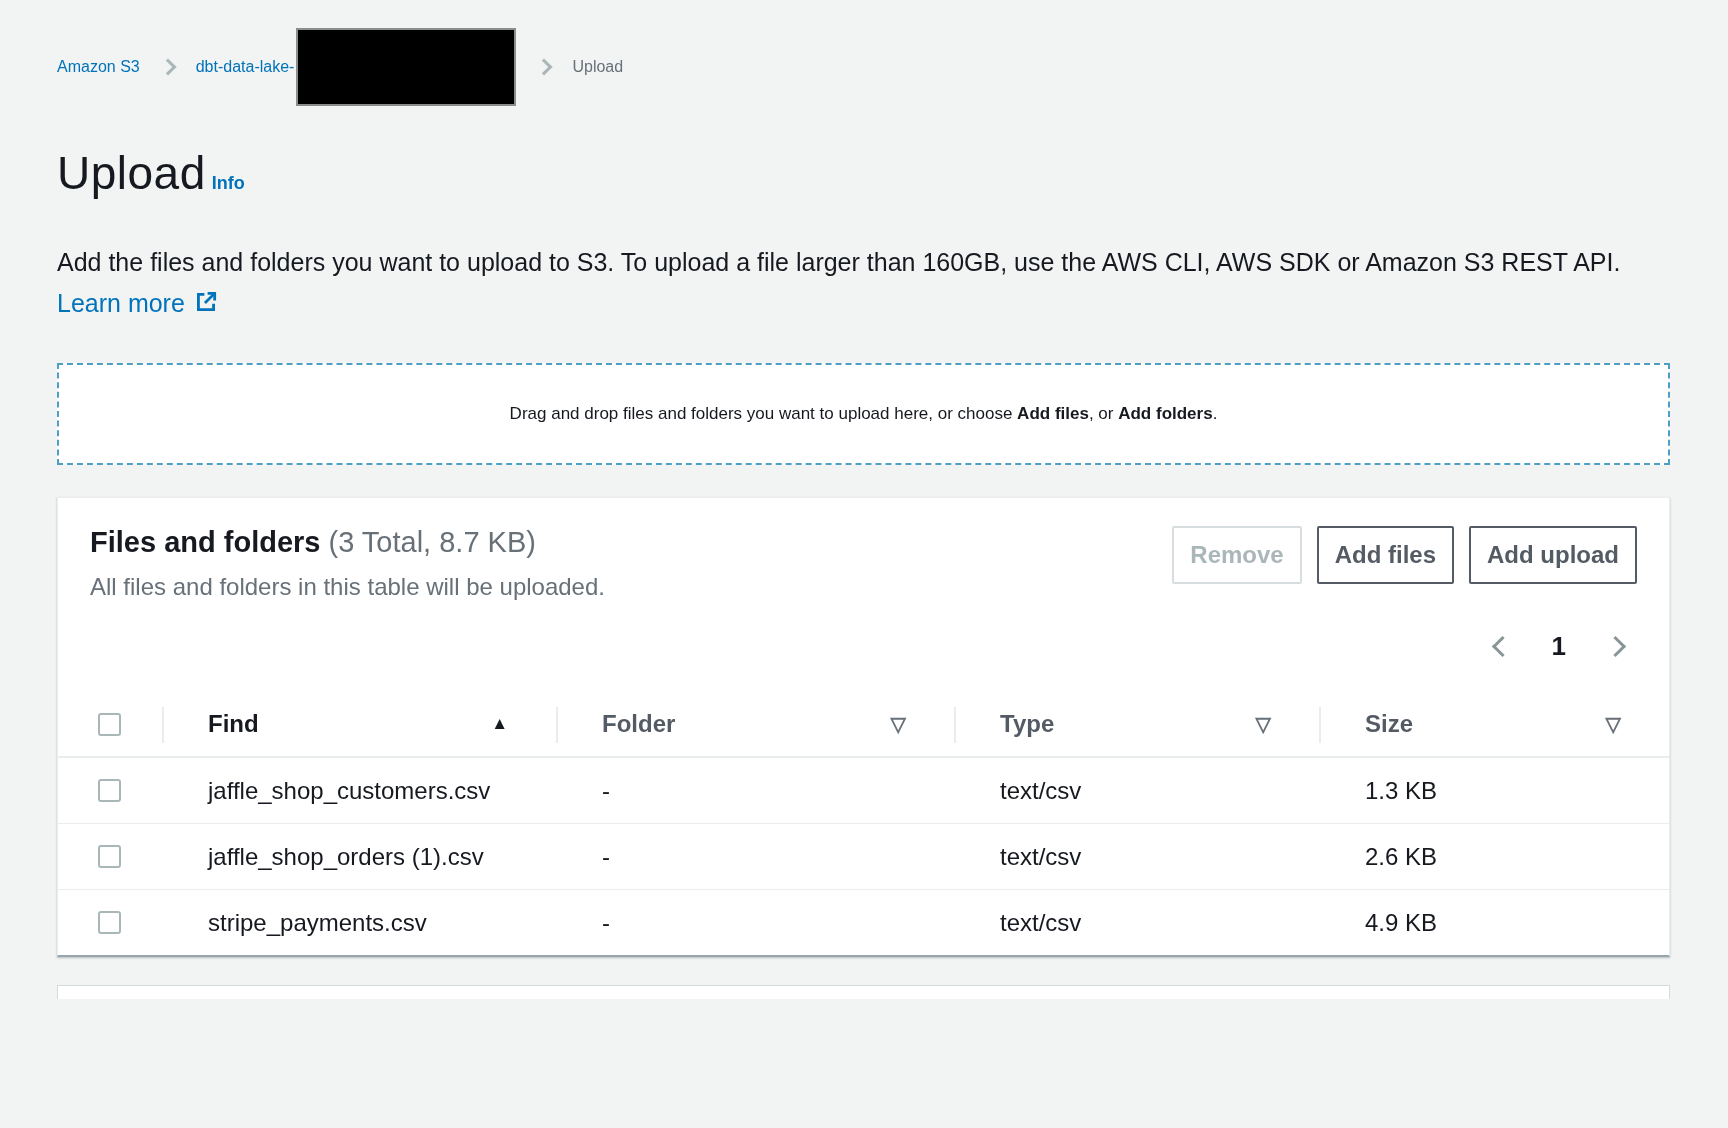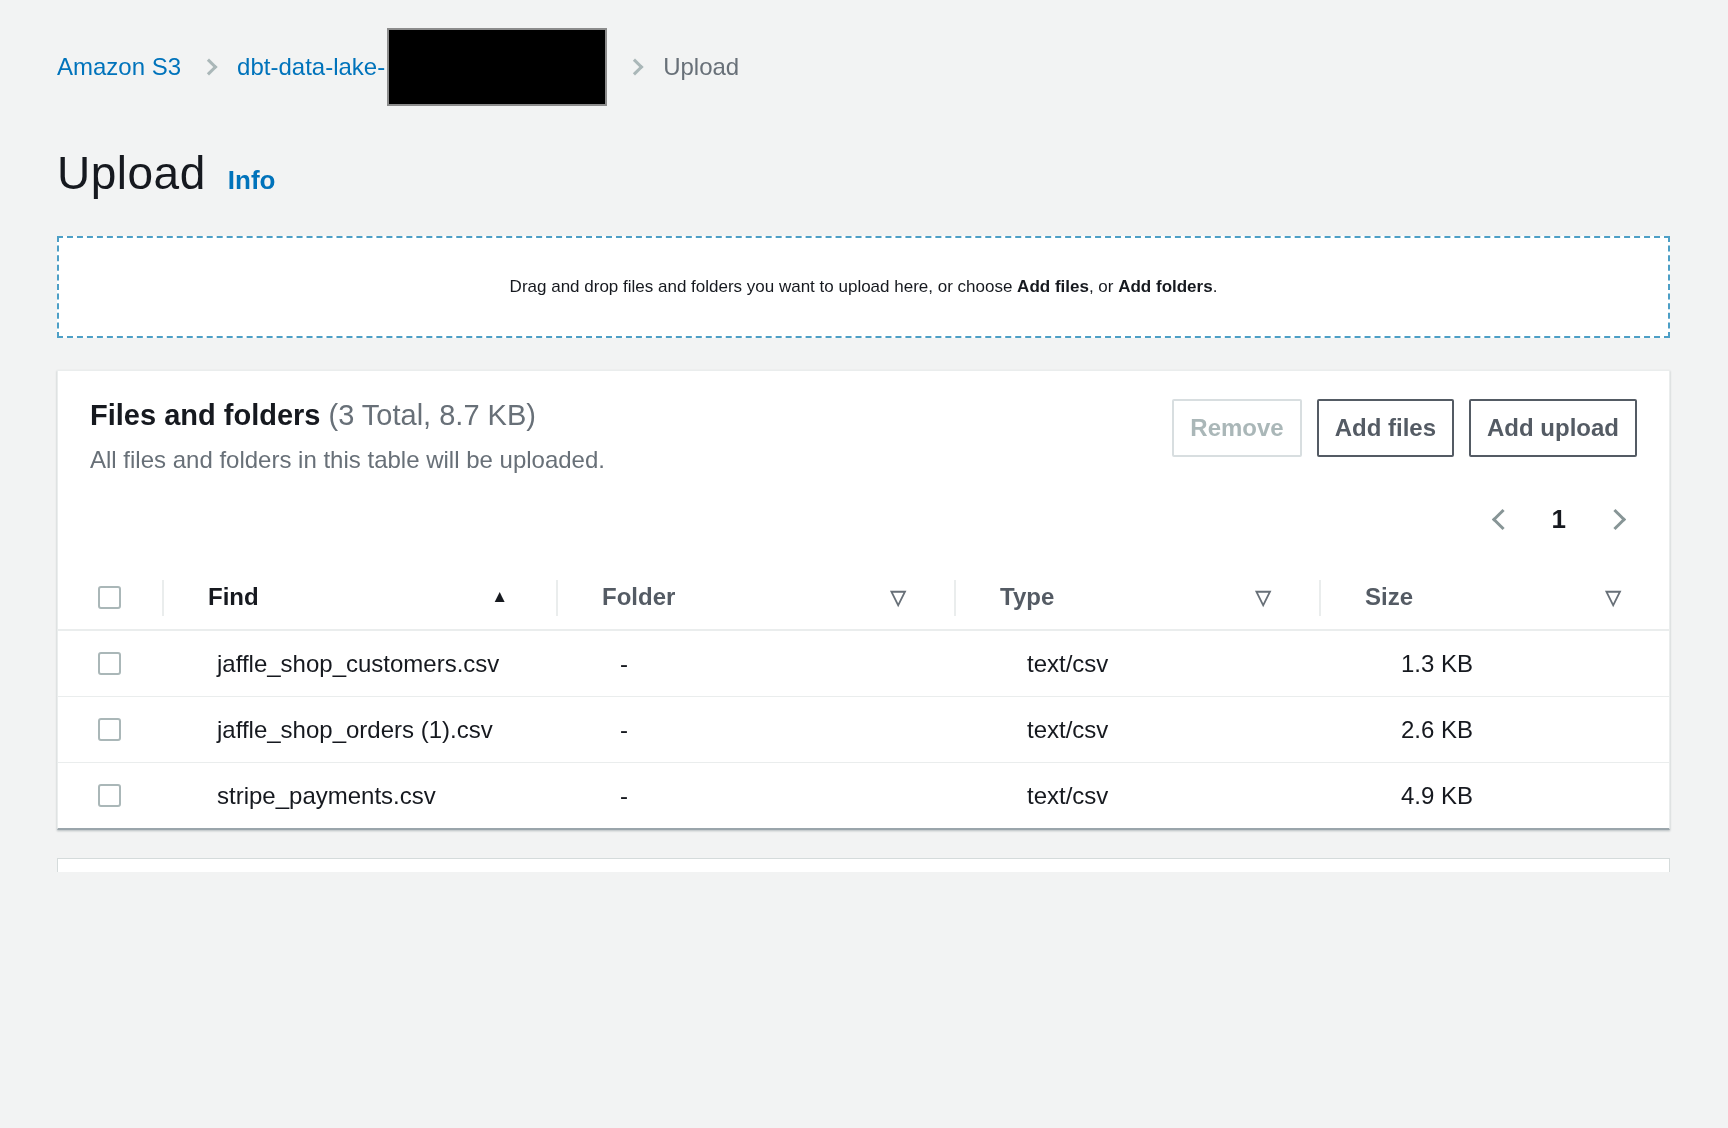--- a/index.html
+++ b/index.html
@@ -6,38 +6,38 @@
   html,body { margin:0; padding:0; }
   body {
     width:1728px; height:1128px; overflow:hidden;
     background:#f2f3f3;
     font-family:"Liberation Sans", sans-serif;
     color:#16191f;
   }
   .page { padding:44px 58px 0 57px; }
 
   
-  .breadcrumb { display:flex; align-items:center; font-size:24px; height:46px; }
+  .breadcrumb { display:flex; align-items:center; font-size:16px; height:46px; }
   .crumb-link { color:#0073bb; text-decoration:none; cursor:pointer; }
   .crumb-current { color:#687078; }
   .crumb-sep {
     display:inline-block; width:12px; height:12px;
     border-top:3px solid #aab7b8; border-right:3px solid #aab7b8;
     transform:rotate(45deg); margin:0 22px;
   }
   .redaction {
     display:inline-block; width:220px; height:78px;
     background:#000; border:2px solid #8c8c8c;
     margin:-30px 0 -30px 2px; flex:none;
   }
 
   
   .title-row { display:flex; align-items:baseline; margin-top:56px; }
   .page-title { font-size:46px; font-weight:500; margin:0; letter-spacing:.5px; }
-  .info-link { font-size:26px; font-weight:700; color:#0073bb; margin-left:22px; cursor:pointer; }
+  .info-link { font-size:18px; font-weight:700; color:#0073bb; margin-left:6px; cursor:pointer; }
 
   
   .intro { margin-top:42px; font-size:25px; line-height:41px; max-width:1612px; }
   .learn-more { color:#0073bb; cursor:pointer; }
   .ext-icon { display:inline-block; vertical-align:-3px; margin-left:8px; }
 
   
   .dropzone {
     margin-top:36px; height:102px; background:#fff;
     border:2px dashed #4d9fc6;
@@ -99,21 +99,21 @@
     width:2px; height:36px; background:#eaeded;
   }
   .sort-asc { font-size:17px; color:#16191f; }
   .filter-down { font-size:20px; color:#687078; }
 
   .cell-check { display:flex; align-items:center; padding-left:40px; }
   .checkbox {
     width:23px; height:23px; background:#fff;
     border:2px solid #aab7b8; border-radius:3px; cursor:pointer; flex:none;
   }
-  .trow { align-items:center; border-bottom:1px solid #eaeded;gap:9px; }
+  .trow { align-items:center; border-bottom:1px solid #eaeded; }
   .trow:last-child { border-bottom:none; }
   .td { font-size:24px; padding:14px 20px 14px 46px; line-height:37px; }
   .td-name { max-width:356px; overflow-wrap:anywhere; word-break:break-word; }
 
   .next-card {
     margin-top:28px; height:14px; background:#fff;
     border:1px solid #d5dbdb; border-bottom:none;
   }
 </style>
 </head>
@@ -128,20 +128,27 @@
     <span class="redaction"></span>
     <span class="crumb-sep"></span>
     <span class="crumb-current">Upload</span>
   </nav>
 
   <div class="title-row">
     <h1 class="page-title">Upload</h1>
     <span class="info-link">Info</span>
   </div>
 
+  <p class="intro"><span>Add the files and folders you want to upload to S3. To upload a file larger than 160GB, use the AWS CLI, AWS SDK or Amazon S3 REST API.</span>
+    <span class="learn-more"><span>Learn more</span><span class="ext-icon"><svg width="26" height="26" viewBox="0 0 24 24">
+            <path d="M10.5 5H5v14h14v-5.5" fill="none" stroke="#0073bb" stroke-width="2.6"></path>
+            <path d="M13.5 4H20v6.5" fill="none" stroke="#0073bb" stroke-width="2.6"></path>
+            <path d="M19.5 4.5L11 13" fill="none" stroke="#0073bb" stroke-width="2.6"></path>
+          </svg></span></span>
+  </p>
 
   <div class="dropzone">
     <span><span>Drag and drop files and folders you want to upload here, or choose </span><b>Add files</b><span>, or </span><b>Add folders</b><span>.</span></span>
   </div>
 
   <section class="panel">
 
     <div class="panel-header">
       <div>
         <div class="panel-title">

